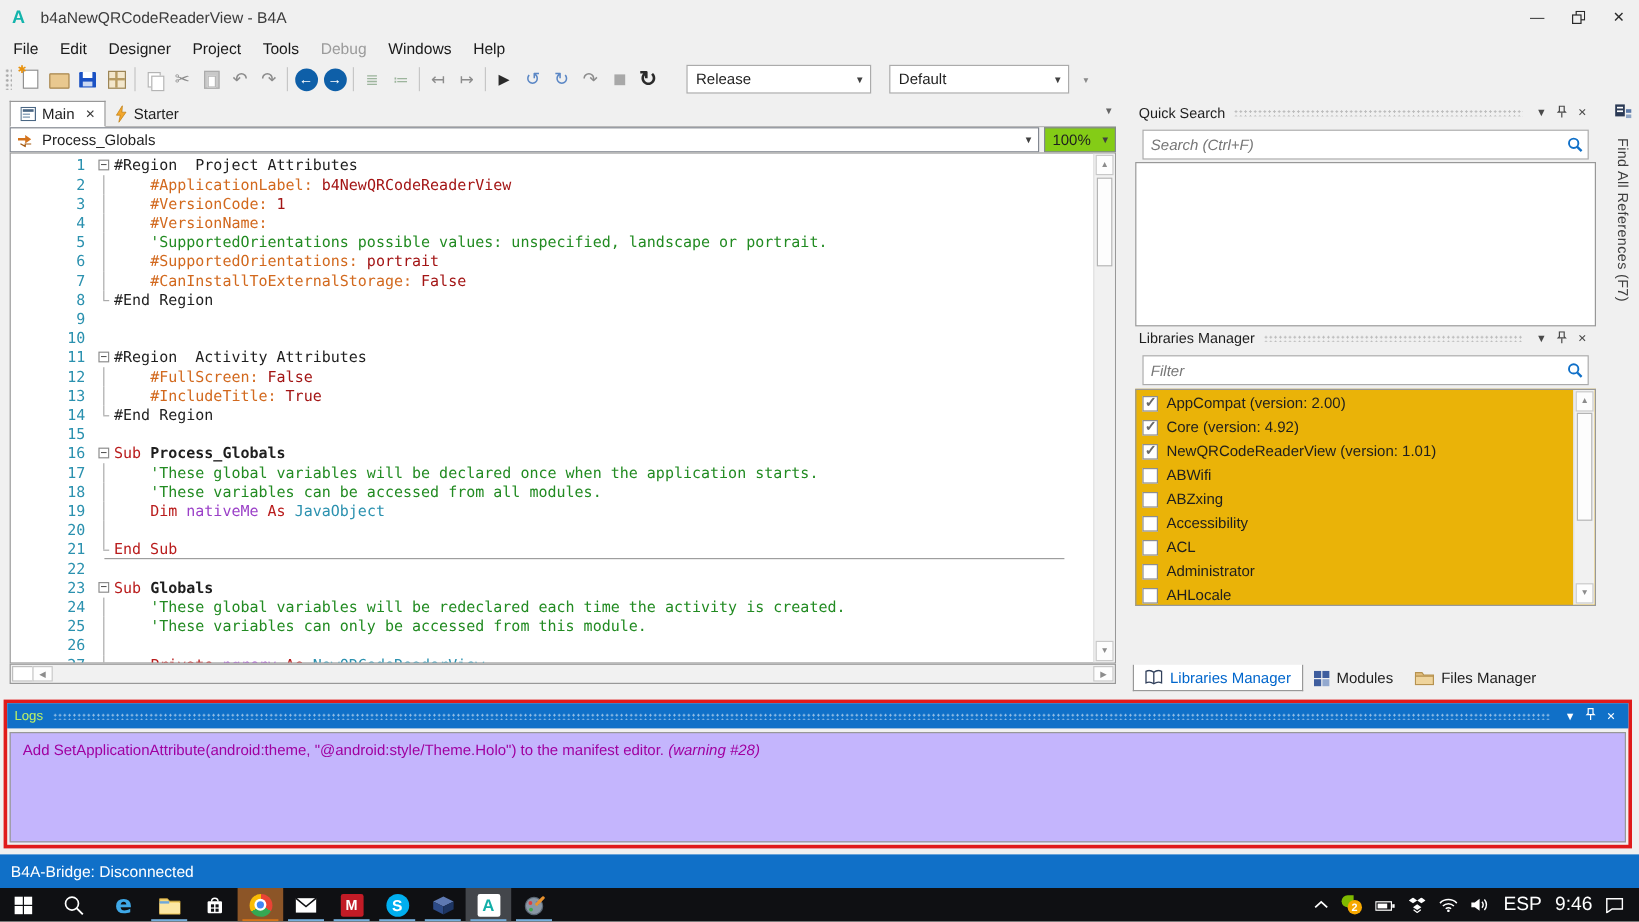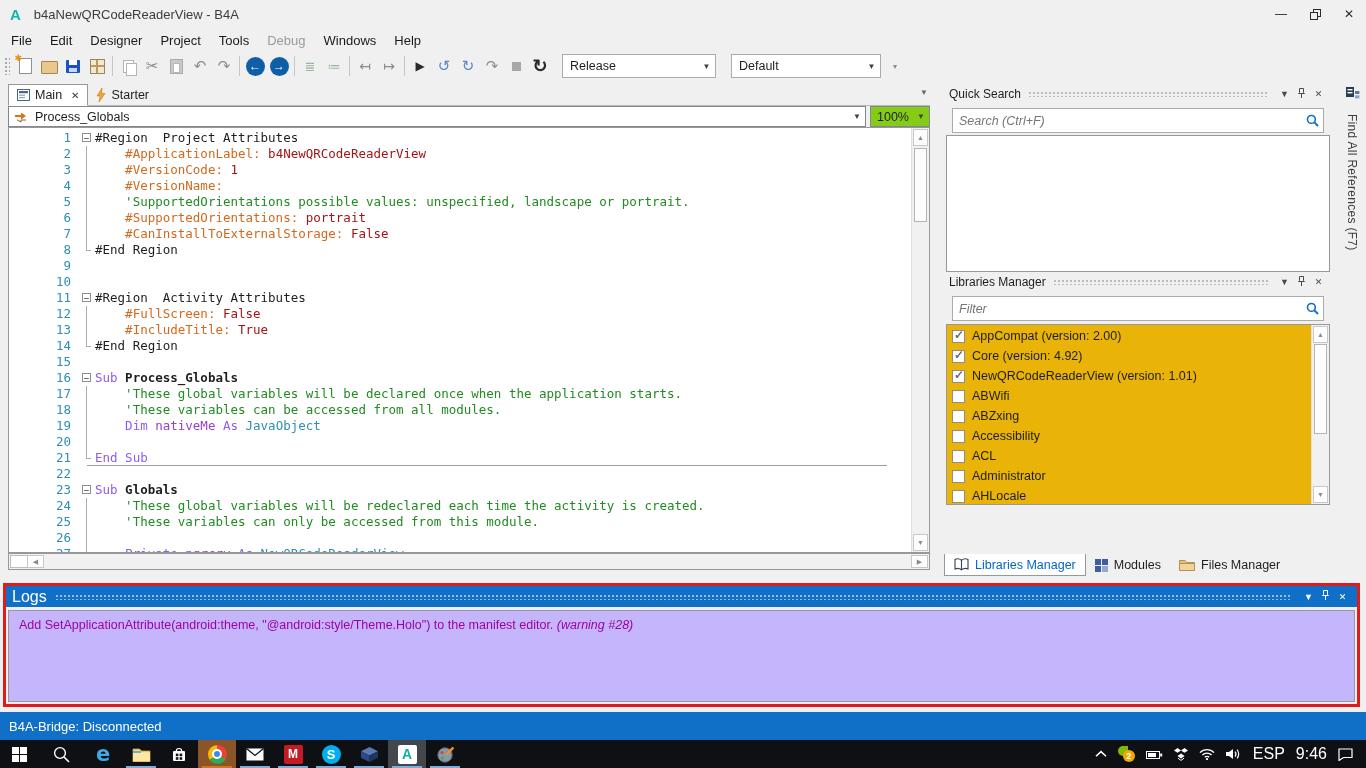--- a/index.html
+++ b/index.html
@@ -66,21 +66,21 @@
   #code-rows{position:absolute;left:0;top:2px;right:18px;bottom:0;overflow:hidden;font:12.5px/16px "DejaVu Sans Mono",monospace;}
   .crow{display:flex;height:16px;}
   .ln{width:62px;text-align:right;padding-right:9px;color:#2B91AF;flex:none;}
   .foldcol{width:15px;position:relative;flex:none;height:16px;}
   .foldbox{position:absolute;left:2px;top:3px;width:9px;height:9px;border:1px solid #8E8E8E;background:#fff;font:9px/8px "DejaVu Sans Mono",monospace;text-align:center;color:#333;box-sizing:border-box;}
   .foldline{position:absolute;left:6px;top:0;bottom:0;width:1px;background:#ABABAB;}
   .foldline.half{bottom:8px;}
   .foldcorner{position:absolute;left:6px;top:8px;width:5px;height:1px;background:#ABABAB;}
   .ctext{white-space:pre;}
   .plain{color:#1E1E1E}.attr{color:#D2691E}.val{color:#A31515}.com{color:#228B22}
-  .kw{color:#8b5cf6}.type{color:#2B91AF}.var{color:#9B40C8}.subname{color:#1E1E1E;font-weight:bold;}
+  .kw{color:#b91c1c}.type{color:#2B91AF}.var{color:#9B40C8}.subname{color:#1E1E1E;font-weight:bold;}
   #current-line-underline{position:absolute;left:78px;right:24px;top:335px;height:1px;background:#9E9E9E;}
 
   
   .vscroll{position:absolute;top:0;right:0;bottom:0;width:17px;background:#F1F1F1;border-left:1px solid #E0E0E0;}
   .sbtn{position:absolute;left:1px;right:1px;height:15px;background:#FDFDFD;border:1px solid #C8C8C8;color:#8C8C8C;font-size:7px;display:flex;align-items:center;justify-content:center;}
   .sthumb{position:absolute;left:2px;right:2px;background:#FDFDFD;border:1px solid #B4B4B4;}
   #hscroll{left:8px;top:553px;width:922px;height:17px;background:#F1F1F1;border:1px solid #989898;box-sizing:border-box;}
   .hbtn{position:absolute;top:1px;bottom:1px;width:15px;background:#FDFDFD;border:1px solid #C8C8C8;color:#8C8C8C;font-size:7px;display:flex;align-items:center;justify-content:center;}
   #h-left-thumb{position:absolute;left:1px;top:1px;bottom:1px;width:16px;background:#FFF;border:1px solid #BEBEBE;}
 
@@ -103,21 +103,21 @@
   .ptab{display:flex;align-items:center;gap:6px;padding:0 9px;font-size:12.5px;color:#1E1E1E;}
   .ptab.active{background:#fff;border:1px solid #989898;border-top:none;color:#0066CC;}
 
   
   #rightstrip{left:1338px;top:86px;width:28px;height:300px;display:flex;flex-direction:column;align-items:center;}
   #strip-label{writing-mode:vertical-rl;font-size:12px;color:#3C3C3C;margin-top:10px;letter-spacing:0.3px;}
 
   
   #logs{left:3px;top:583px;width:1357px;height:124px;border:3px solid #E01B1B;background:#F0F0F0;box-sizing:border-box;}
   #logs-header{height:21px;background:#1070C8;display:flex;align-items:center;padding:0 6px;}
-  #logs-title{color:#ffffff;font-size:16px;}
+  #logs-title{color:#bef264;font-size:11px;}
   .dots-w{flex:1;height:6px;margin:0 8px;background-image:radial-gradient(rgba(255,255,255,0.55) 0.9px,transparent 1.1px);background-size:4px 4px;}
   .capbtn-w{width:17px;text-align:center;color:#fff;font-size:9px;}
   #logs-body{position:absolute;left:2px;right:2px;top:24px;bottom:2px;background:#c4b5fd;border:1px solid #989898;}
   #log-message{padding:7px 10px;font-size:12.5px;color:#A000A0;}
   #log-warning{font-style:italic;}
 
   
   #statusbar{left:0;top:712px;width:1366px;height:28px;background:#1070C8;display:flex;align-items:center;}
   #status-text{color:#fff;font-size:13px;padding-left:9px;}
 
@@ -259,21 +259,21 @@
         </span>
         <span class="flexc">
           <span class="tbi">
             <span class="stop-sq"></span>
           </span>
         </span>
         <span class="flexc">
           <span class="tbi" style="color:#2A2A2A;font-size:18px;font-weight:bold;">↻</span>
         </span>
       </div>
-    <div class="combo" style="width:152px;margin-left:10px;align-items:center;">
+    <div class="combo" style="width:152px;margin-left:20px;align-items:center;">
       <span class="cval">Release</span>
       <span class="carr">▼</span>
     </div>
     <div class="combo" style="width:148px;margin-left:15px;">
       <span class="cval">Default</span>
       <span class="carr">▼</span>
     </div>
     <span style="margin-left:12px;color:#8A8A8A;font-size:8px;">▾</span>
   </div>
 

